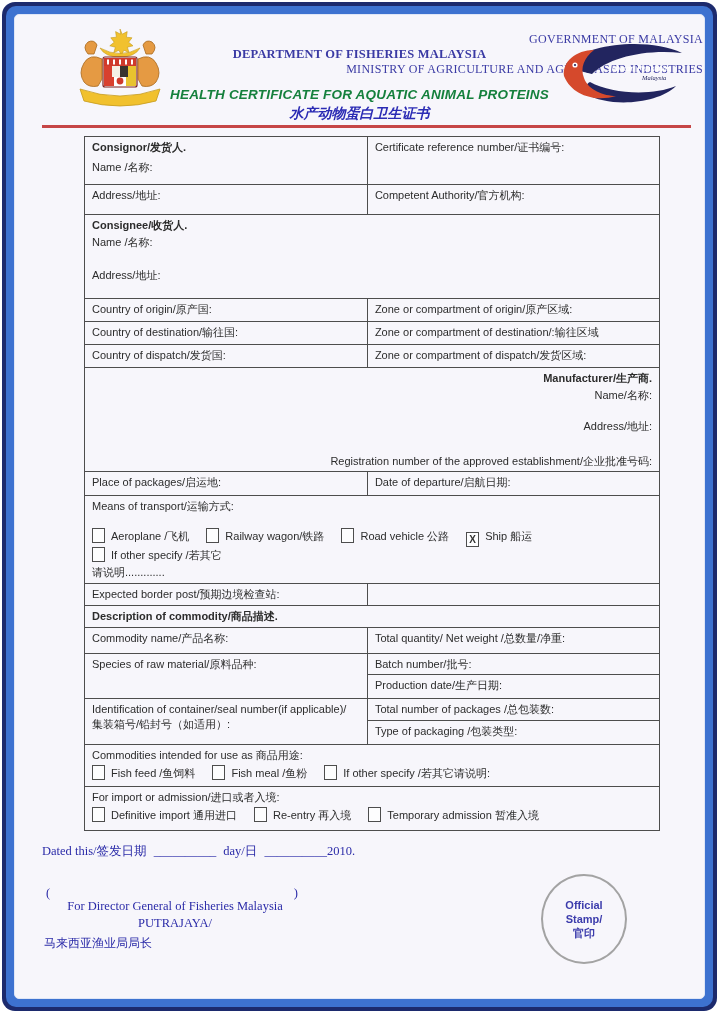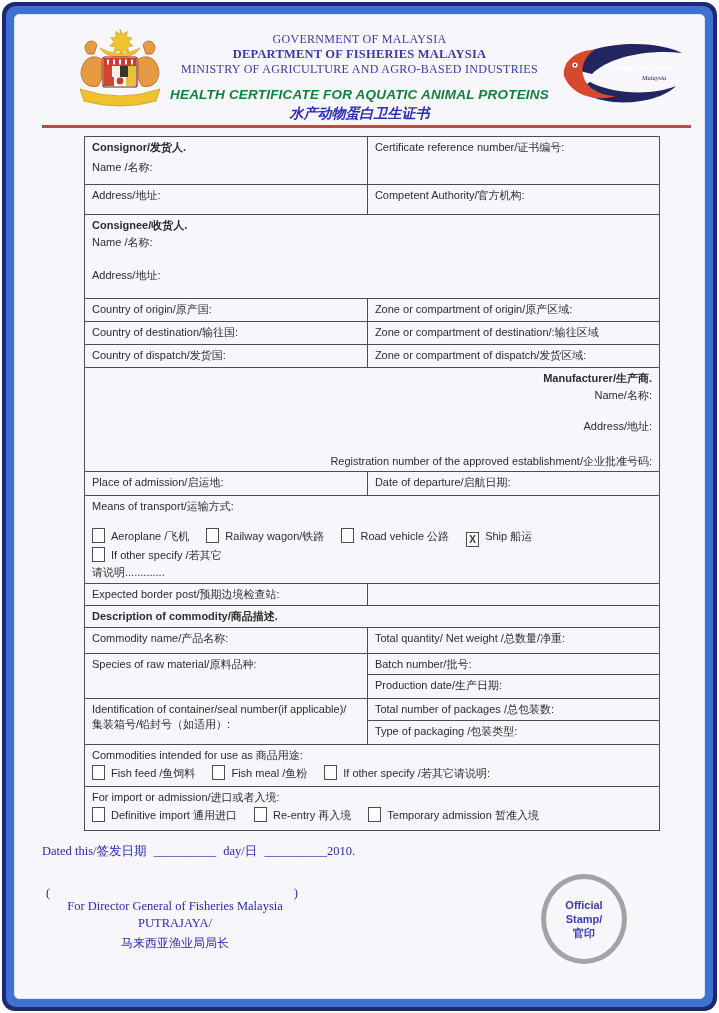--- a/index.html
+++ b/index.html
@@ -9,21 +9,21 @@
   .frame-navy  { position:absolute; inset:2px;  background:#1c2a6d; border-radius:13px; }
   .frame-blue  { position:absolute; inset:6px;  background:#3d72d0; border-radius:10px; }
   .frame-inner { position:absolute; inset:14px; background:#f7f6fb; border-radius:5px; border:1px solid #dfe6f6; }
   .content { position:absolute; inset:16px; padding-top:6px; }
 
   
   .header { position:relative; height:98px; }
   .arms { position:absolute; left:52px; top:4px; width:104px; height:90px; }
   .fish { position:absolute; right:12px; top:16px; width:142px; height:72px; }
   .header-text { text-align:center; padding-top:10px; color:#3a3aa4; }
-  .gov1, .gov3 { font-family:"Liberation Serif", serif; font-size:12px; letter-spacing:.3px; }
+  .gov1, .gov3 { font-family:"Liberation Serif", serif; font-size:12px; letter-spacing:.3px;text-align:right; }
   .gov2 { font-family:"Liberation Serif", serif; font-size:12.5px; font-weight:bold; letter-spacing:.2px; }
   .title-en { margin-top:10px; font-size:13.5px; font-weight:bold; font-style:italic; color:#15803d; letter-spacing:.2px; }
   .title-zh { margin-top:3px; font-size:14px; font-weight:bold; font-style:italic; color:#2b2bb4; }
   .red-rule { height:3px; background:#c64646; margin:5px 12px 8px 26px; }
 
   
   table.form { border-collapse:collapse; margin-left:68px; width:576px; font-size:11px; color:#2c2c2c; table-layout:fixed; }
   table.form td { border:1px solid #4d4d4d; padding:3px 7px; vertical-align:top; line-height:1.35; }
   .b { font-weight:bold; }
   .mt2{margin-top:2px;} .mt4{margin-top:5px;} .mt16{margin-top:16px;} .mt18{margin-top:18px;} .mt20{margin-top:20px;}
@@ -37,22 +37,22 @@
 
   
   .dated { margin:12px 0 0 26px; font-family:"Liberation Serif", serif; font-size:12.5px; color:#2b2ba8; }
   .dated span { margin-right:4px; }
   .footer-row { position:relative; height:130px; margin-top:14px; }
   .sig { position:absolute; left:28px; top:12px; width:280px; font-family:"Liberation Serif", serif;
          font-size:12.5px; color:#2b2ba8; }
   .sig .brackets { display:flex; justify-content:space-between; width:252px; margin-left:2px; }
   .sig .s1 { text-align:center; width:262px; margin-top:-2px; }
   .sig .s2 { text-align:center; width:262px; margin-top:2px; }
-  .sig .s3 { text-align:center; width:262px; margin-top:4px; font-family:"Liberation Sans", sans-serif; font-size:12px; }
-  .stamp { position:absolute; right:76px; top:0; width:86px; height:90px; border:5px solid #a3a3a3; border-radius:50%;
+  .sig .s3 { text-align:left; width:262px; margin-top:4px; font-family:"Liberation Sans", sans-serif; font-size:12px; }
+  .stamp { position:absolute; right:76px; top:0; width:86px; height:90px; border:2px solid #a3a3a3; border-radius:50%;
            display:flex; flex-direction:column; align-items:center; justify-content:center;
            color:#3c3cac; font-size:11px; font-weight:bold; text-align:center; line-height:1.3; }
 </style>
 </head>
 <body>
 
 <div class="page">
   <div class="frame-navy"></div>
   <div class="frame-blue"></div>
   <div class="frame-inner"></div>
@@ -149,21 +149,21 @@
       <tr>
         <td class="h100" colspan="2">
           <div class="b">Manufacturer/生产商.</div>
           <div class="mt2">Name/名称:</div>
           <div class="mt16">Address/地址:</div>
           <div class="mt20">Registration number of the approved establishment/企业批准号码:</div>
         </td>
       </tr>
 
       <tr>
-        <td class="h24">Place of admission/启运地:</td>
+        <td class="h24">Place of packages/启运地:</td>
         <td>Date of departure/启航日期:</td>
       </tr>
 
       <tr>
         <td class="h72" colspan="2">
           <div>Means of transport/运输方式:</div>
           <div class="optrow">
             <span class="opt"><span class="cbx"><i></i></span><span>Aeroplane /飞机</span></span>
             <span class="opt"><span class="cbx"><i></i></span><span>Railway wagon/铁路</span></span>
             <span class="opt"><span class="cbx"><i></i></span><span>Road vehicle 公路</span></span>

